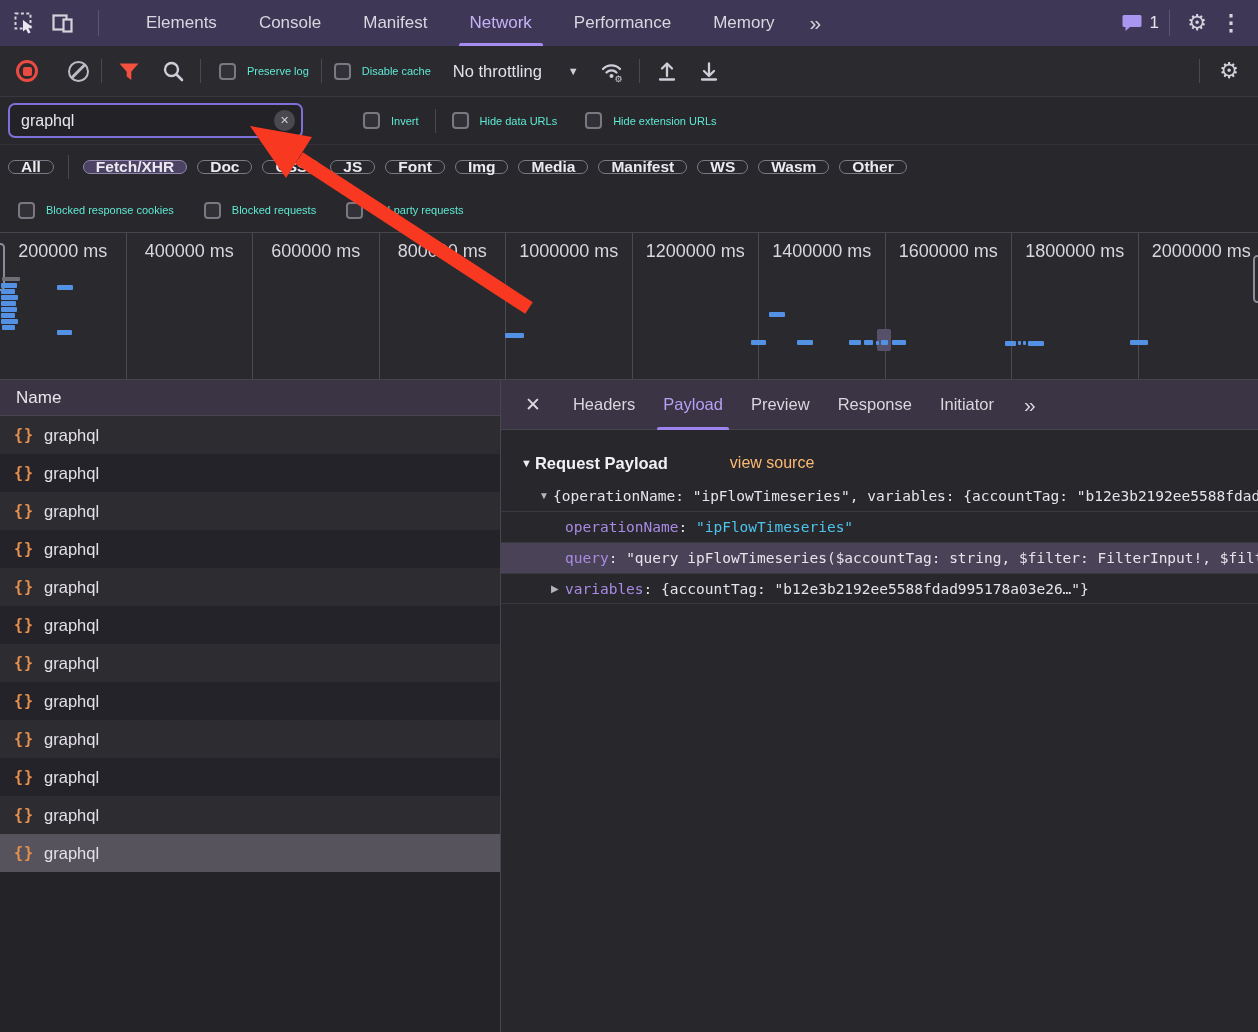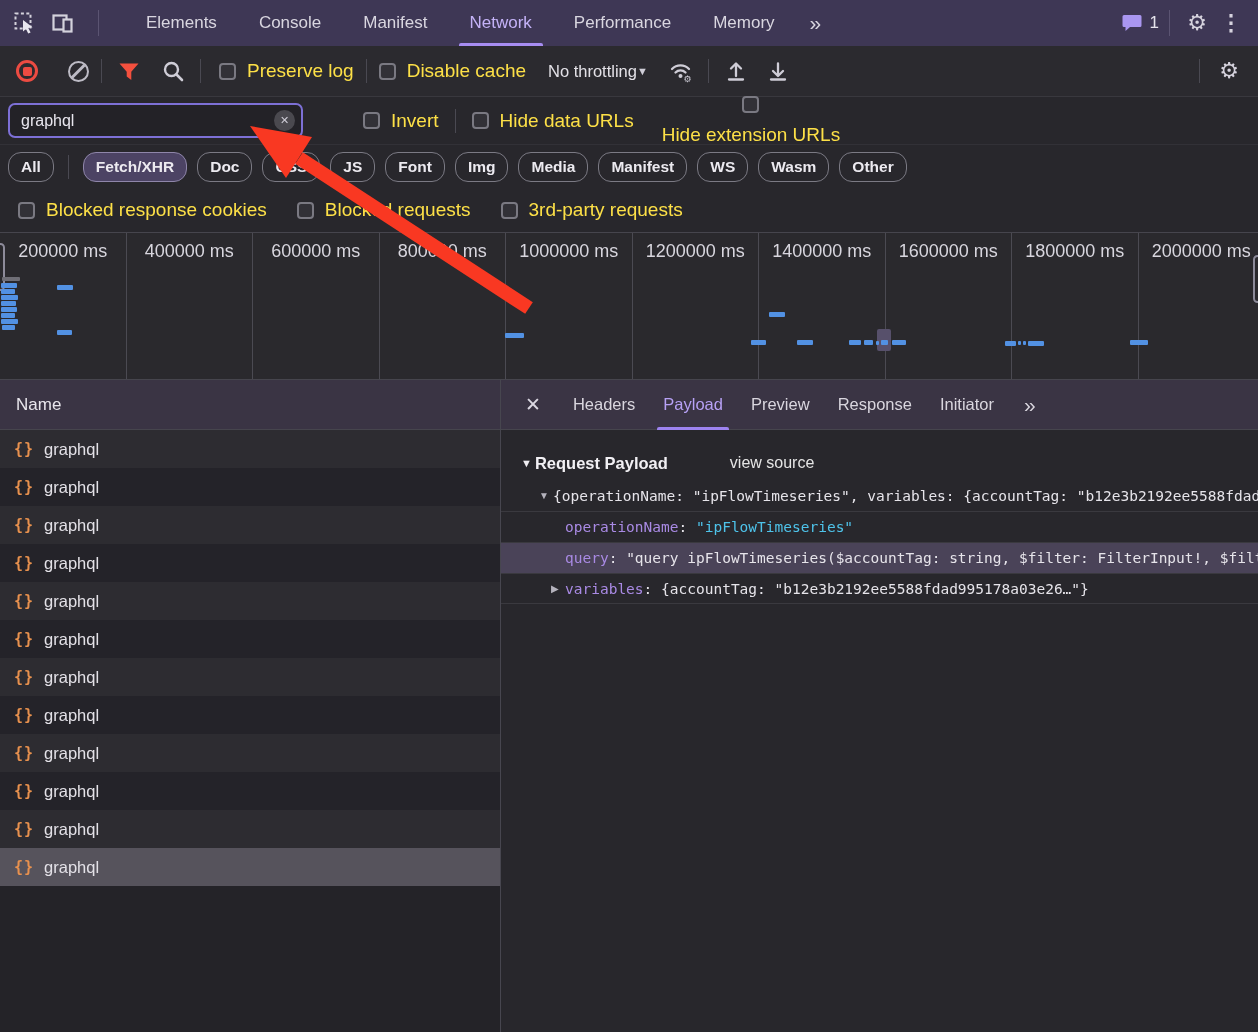--- a/index.html
+++ b/index.html
@@ -24,64 +24,64 @@
   .glyph-btn { font-size:22px; color:#d6d3de; width:34px; text-align:center; cursor:pointer; }
   
   .toolbar { height:51px; background:#2b2a2f; display:flex; align-items:center; padding:0 12px 0 16px; border-bottom:1px solid #39383e; }
   .rec { width:22px; height:22px; border:3px solid #ec4b42; border-radius:50%; display:flex; align-items:center; justify-content:center; cursor:pointer; }
   .rec i { display:block; width:9px; height:9px; background:#ec4b42; border-radius:2px; }
   .block { width:21px; height:21px; border:2.5px solid #bdbbc5; border-radius:50%; position:relative; margin-left:30px; cursor:pointer; }
   .block::after { content:""; position:absolute; left:-1px; top:7px; width:18px; height:2.5px; background:#bdbbc5; transform:rotate(-45deg); }
   .icon-btn { display:flex; align-items:center; justify-content:center; width:30px; height:30px; cursor:pointer; }
   .cb { width:17px; height:17px; border:2px solid #7a7982; border-radius:4px; background:#323137; flex:none; cursor:pointer; }
   .cb-row { display:flex; align-items:center; gap:11px; cursor:pointer; }
-  .cb-label { font-size:19px; color:#fde047; white-space:nowrap; }
-  .throttle { display:flex; align-items:center; margin-left:22px; font-size:16.5px; cursor:pointer; }
+  .cb-label { font-size:11px; color:#5eead4; white-space:nowrap; }
+  .throttle { display:flex; align-items:center; gap:26px; margin-left:22px; font-size:16.5px; cursor:pointer; }
   .caret { font-size:11px; color:#cfcdd7; }
   
   .filterrow { height:48px; display:flex; align-items:center; padding:0 12px 0 8px; background:#28272c; border-bottom:1px solid #323137; }
   .filter-input { position:relative; width:295px; height:35px; border:2px solid #7d70d6; border-radius:7px; background:#232227; display:flex; align-items:center; padding:0 34px 0 11px; }
   .filter-input input { background:transparent; border:none; outline:none; color:#e8e6ee; font-size:16px; width:100%; font-family:"Liberation Sans", sans-serif; }
   .clear-btn { position:absolute; right:6px; top:5px; width:21px; height:21px; border-radius:50%; background:#4a494f; color:#cfcdd7; font-size:11px; display:flex; align-items:center; justify-content:center; cursor:pointer; }
   
   .chipsrow { height:43px; display:flex; align-items:center; padding:0 8px; gap:10px; }
-  .chip { border:1.5px solid #7b7a84; border-radius:13px; height:30px; display:flex; align-items:center; padding:0 12px; font-size:15.5px; font-weight:600; color:#eceaf0; white-space:nowrap; cursor:pointer; }
+  .chip { border:1.5px solid #7b7a84; border-radius:13px; height:14px; display:flex; align-items:center; padding:0 12px; font-size:15.5px; font-weight:600; color:#eceaf0; white-space:nowrap; cursor:pointer; }
   .chip.active { background:#4c4364; border-color:#8f86aa; }
   .chip-div { width:1px; height:24px; background:#4a4952; margin:0 4px; }
   
   .blockedrow { height:45px; display:flex; align-items:center; padding:0 18px; gap:30px; border-bottom:1px solid #46454d; }
   
   .waterfall { position:relative; height:147px; background:#2a292d; border-bottom:1px solid #46454d; overflow:hidden; }
   .wf-seg { position:absolute; top:0; bottom:0; border-right:1px solid #4b4a52; display:flex; justify-content:center; }
   .wf-label { font-size:18px; color:#d8d6de; margin-top:8px; white-space:nowrap; }
   .wf-bar { position:absolute; border-radius:1px; }
   .wf-hl { position:absolute; background:#57506b; border-radius:2px; }
   .wf-pill { position:absolute; border:2px solid #8d8b9a; border-radius:5px; background:transparent; }
   
   .bottom { display:flex; height:652px; }
   .left-pane { width:501px; border-right:1px solid #47464f; display:flex; flex-direction:column; background:#242328; }
-  .list-header { height:50px; background:#3a3444; display:flex; align-items:center; padding:16px 16px; font-size:17px; color:#e8e6ec; border-bottom:1px solid #46454d; flex:none; }
+  .list-header { height:36px; background:#3a3444; display:flex; align-items:center; padding:16px 16px; font-size:17px; color:#e8e6ec; border-bottom:1px solid #46454d; flex:none; }
   .req-row { height:38px; display:flex; align-items:center; gap:10px; padding:0 14px; font-size:16.5px; color:#e3e1e7; cursor:pointer; }
   .req-row.odd { background:#2d2c31; }
   .req-row.even { background:#242329; }
   .req-row.selected { background:#56535c; }
   .req-icon { font-family:"DejaVu Sans Mono", monospace; font-weight:bold; font-size:15px; color:#e8914e; letter-spacing:1px; }
   .right-pane { flex:1; display:flex; flex-direction:column; background:#28272c; min-width:0; }
   .dt-bar { height:50px; background:#3a3444; display:flex; align-items:center; padding:0 14px; gap:8px; border-bottom:1px solid #46454d; flex:none; }
   .dt-close { font-size:19px; color:#dbd8e2; padding:0 10px; cursor:pointer; }
   .dt-tab { position:relative; height:50px; display:flex; align-items:center; padding:0 14px; font-size:16.5px; color:#d9d6de; cursor:pointer; }
   .dt-tab.active { color:#b7a1f5; }
   .dt-tab.active::after { content:""; position:absolute; left:8px; right:8px; bottom:0; height:3px; background:#9d83f0; border-radius:2px 2px 0 0; }
   .dt-more { font-size:21px; color:#d9d6de; padding:0 8px; letter-spacing:-2px; cursor:pointer; }
   
   .payload { padding-top:16px; font-size:14px; }
   .pl-title-row { display:flex; align-items:center; padding-left:20px; height:34px; }
   .pl-tri { font-size:11px; color:#f0eef2; margin-right:3px; }
   .pl-title { font-weight:bold; font-size:16.5px; color:#f2f0f4; }
-  .pl-viewsrc { margin-left:62px; font-size:16px; color:#e5e5e5; cursor:pointer; }
+  .pl-viewsrc { margin-left:62px; font-size:16px; color:#fdba74; cursor:pointer; }
   .pl-row { font-family:"DejaVu Sans Mono", monospace; font-size:14.5px; height:31px; display:flex; align-items:center; white-space:nowrap; overflow:hidden; color:#e6e4ea; }
   .pl-row .exp { font-size:10px; color:#b5b3bd; width:14px; flex:none; font-family:"Liberation Sans", sans-serif; }
   .pl-key { color:#a98ae4; }
   .pl-cyan { color:#4ec3ea; }
   .pl-white { color:#e6e4ea; }
   .pl-row.summary { padding-left:38px; }
   .pl-row.kv { padding-left:64px; border-top:1px solid #3a393f; }
   .pl-row.kv.with-exp { padding-left:50px; }
   .pl-row.kv.last { border-bottom:1px solid #3a393f; }
   .pl-row.hl { background:#4a4358; }
@@ -194,21 +194,21 @@
     </div>
     <div class="cb-row" style="margin-left:28px;padding-left:32px;">
       <span class="cb"></span>
       <span class="cb-label">Invert</span>
     </div>
     <div class="vdiv2" style="margin:0 16px;"></div>
     <div class="cb-row">
       <span class="cb"></span>
       <span class="cb-label">Hide data URLs</span>
     </div>
-    <div class="cb-row" style="margin-left:28px;flex-direction:column;">
+    <div class="cb-row" style="margin-left:28px;">
       <span class="cb"></span>
       <span class="cb-label">Hide extension URLs</span>
     </div>
   </div>
 
   <div class="chipsrow" id="chips-row">
       <div class="chip">All</div>
       <div class="chip-div"></div>
       <div class="chip active">Fetch/XHR</div>
       <div class="chip">Doc</div>

